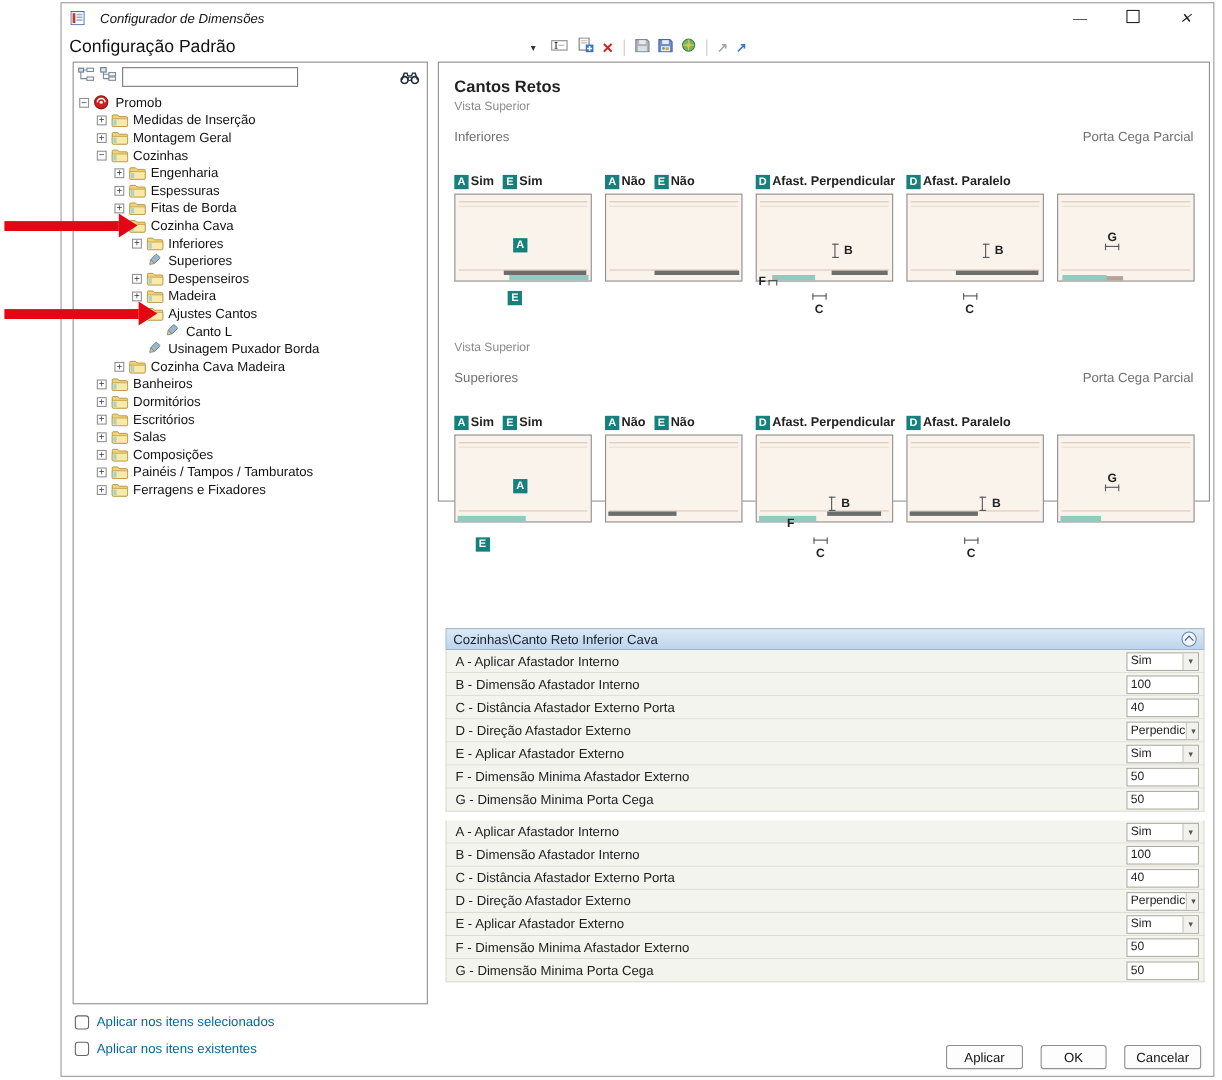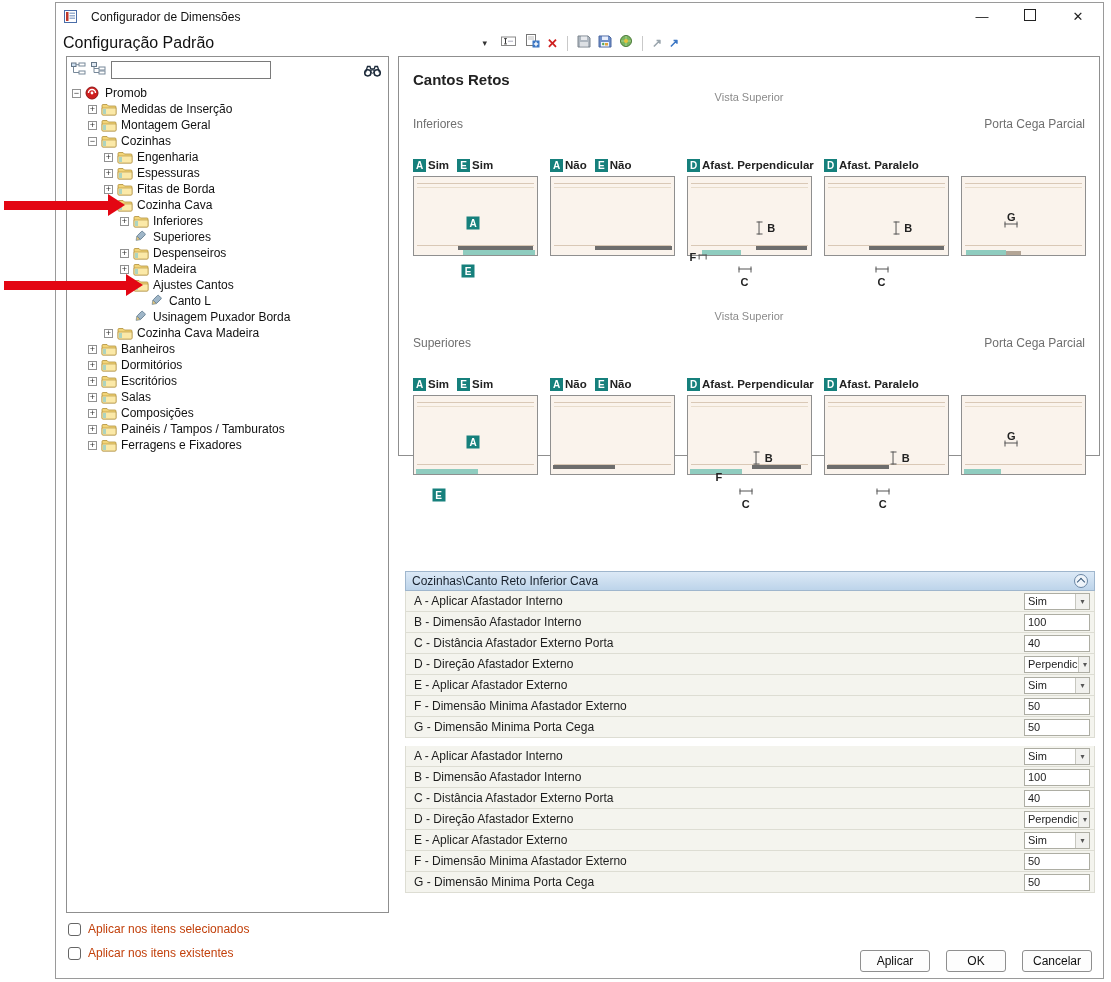--- a/index.html
+++ b/index.html
@@ -1,19 +1,19 @@
 <!DOCTYPE html>
 <html><head>
 <meta charset="utf-8">
 <style>
   html,body{margin:0;padding:0;width:1111px;height:982px;background:#fff;overflow:hidden;
     font-family:"Liberation Sans",sans-serif;-webkit-font-smoothing:antialiased;}
   .window{position:absolute;left:55px;top:2px;width:1049px;height:977px;border:1px solid #9a9a9a;background:#fff;box-sizing:border-box;}
   
-  .titlebar{height:27px;display:flex;align-items:center;gap:7px;padding:0 8px;}
+  .titlebar{height:27px;display:flex;align-items:center;gap:7px;padding:0 8px;font-style:italic;}
   .title{font-size:12px;color:#111;}
   .winbtns{margin-left:auto;display:flex;align-items:center;gap:30px;padding-right:8px;}
   .wbtn{font-size:13px;color:#222;width:18px;text-align:center;cursor:default;line-height:18px;}
   .maxbox{display:inline-block;width:10px;height:10px;border:1.4px solid #222;}
   
   .toolbar{height:26px;display:flex;align-items:center;padding:0 7px;}
   .config-combo{display:flex;align-items:center;width:424px;height:20px;}
   .config-name{font-size:16px;color:#111;}
   .combo-arrow{margin-left:auto;font-size:9px;color:#333;}
   .tbicons{display:flex;align-items:center;gap:7px;margin-left:14px;}
@@ -28,21 +28,21 @@
   .search-input{width:160px;height:18px;border:1px solid #7a7a7a;font-size:12px;padding:0 3px;outline:none;box-sizing:border-box;font-family:inherit;}
   .binocs{margin-left:auto;display:inline-flex;}
   .tree-list{padding-top:3px;}
   .tree-row{height:16px;display:flex;align-items:center;font-size:12px;color:#111;white-space:nowrap;cursor:default;}
   .tgl{width:9px;height:9px;border:1px solid #919191;background:#fff;font-size:9px;line-height:7px;text-align:center;margin-right:4px;flex:none;color:#333;box-sizing:border-box;}
   .tgl.hid{visibility:hidden;}
   .ticon{width:16px;height:14px;margin-right:4px;flex:none;display:inline-flex;align-items:center;}
   
   .diagram-panel{position:absolute;left:342px;top:53px;width:702px;height:400px;border:1px solid #8f8f8f;background:#fff;box-sizing:border-box;padding:14px 14px;}
   .dp-title{font-size:15px;font-weight:bold;color:#222;}
-  .dp-vista{font-size:11px;color:#8b8b8b;margin-top:3px;text-align:center;}
+  .dp-vista{font-size:11px;color:#8b8b8b;margin-top:3px;}
   .dp-grouprow{display:flex;justify-content:space-between;margin-top:14px;font-size:12px;color:#6f6f6f;}
   .cards-row{display:flex;gap:12px;margin-top:26px;}
   .dsection.second{margin-top:54px;}
   .card-wrap{width:125px;}
   .card-label{height:16px;display:flex;align-items:center;gap:8px;margin-bottom:3px;font-size:11.5px;font-weight:bold;color:#222;white-space:nowrap;}
   .lpair{display:flex;align-items:center;gap:2px;}
   .lbadge{width:13px;height:13px;background:#16807c;color:#fff;font-size:10px;font-weight:bold;display:flex;align-items:center;justify-content:center;flex:none;}
   .card{position:relative;width:125px;height:80px;background:#faf3ec;border:1px solid #8f8f8f;box-sizing:border-box;}
   .card::before{content:"";position:absolute;left:3px;right:3px;top:6px;height:3px;border-top:1px solid #d9c8b6;border-bottom:1px solid #e8dccb;}
   .card::after{content:"";position:absolute;left:3px;right:3px;bottom:9px;border-top:1px solid #d9c8b6;}
@@ -64,21 +64,21 @@
   
   .tables-box{position:absolute;left:349px;top:568px;width:690px;}
   .ptable{margin-bottom:8px;}
   .pt-header{height:20px;box-sizing:border-box;border:1px solid #9fb6cd;background:linear-gradient(#dce9f6,#bdd4ea);display:flex;align-items:center;padding:0 6px;font-size:12px;color:#17202c;}
   .pt-collapse{margin-left:auto;width:14px;height:14px;border-radius:50%;border:1px solid #6b87a5;background:#eef4fa;display:flex;align-items:center;justify-content:center;box-sizing:border-box;}
   .chev{width:5px;height:5px;border-left:1.5px solid #3a5a7a;border-top:1.5px solid #3a5a7a;transform:rotate(45deg);margin-top:2px;}
   .pt-row{height:21px;box-sizing:border-box;display:flex;align-items:center;background:#f4f4ee;border:1px solid #ddddd3;border-top:none;padding:0 4px 0 8px;font-size:12px;color:#1d1d1d;}
   .pt-val{margin-left:auto;width:66px;height:17px;box-sizing:border-box;border:1px solid #adada3;background:#fff;font-size:11px;display:flex;align-items:center;padding-left:3px;overflow:hidden;white-space:nowrap;}
   .pt-val .ddl{margin-left:auto;width:13px;height:100%;background:#f1f1ee;border-left:1px solid #c7c7bf;display:flex;align-items:center;justify-content:center;font-size:8px;color:#555;flex:none;}
   
-  .chk-row{position:absolute;left:12px;display:flex;align-items:center;gap:7px;font-size:12px;color:#c2410c;cursor:default;}
+  .chk-row{position:absolute;left:12px;display:flex;align-items:center;gap:7px;font-size:12px;color:#0369a1;cursor:default;}
   .chk1{top:919px;}.chk2{top:943px;}
   .chk{width:13px;height:13px;border:1px solid #666;border-radius:3px;background:#fff;box-sizing:border-box;flex:none;}
   .btn-row{position:absolute;right:11px;top:947px;display:flex;gap:16px;}
   .btn{height:22px;border:1px solid #8f8f8f;border-radius:3px;background:#fdfdfd;font-size:12px;color:#111;font-family:inherit;display:flex;align-items:center;justify-content:center;cursor:default;padding:0;}
   .btn.w70{width:70px;text-align:center;}.btn.w60{width:60px;}
   
   .note-arrow{position:absolute;left:4px;height:22px;z-index:30;pointer-events:none;}
   .note-arrow .shaft{position:absolute;left:0;top:7px;height:9px;background:#e30613;}
   .note-arrow .head{position:absolute;top:0;width:0;height:0;border-top:11px solid transparent;border-bottom:11px solid transparent;border-left:17px solid #e30613;}
   .a1{top:194px;}.a1 .shaft{width:104px;}.a1 .head{left:104px;}

